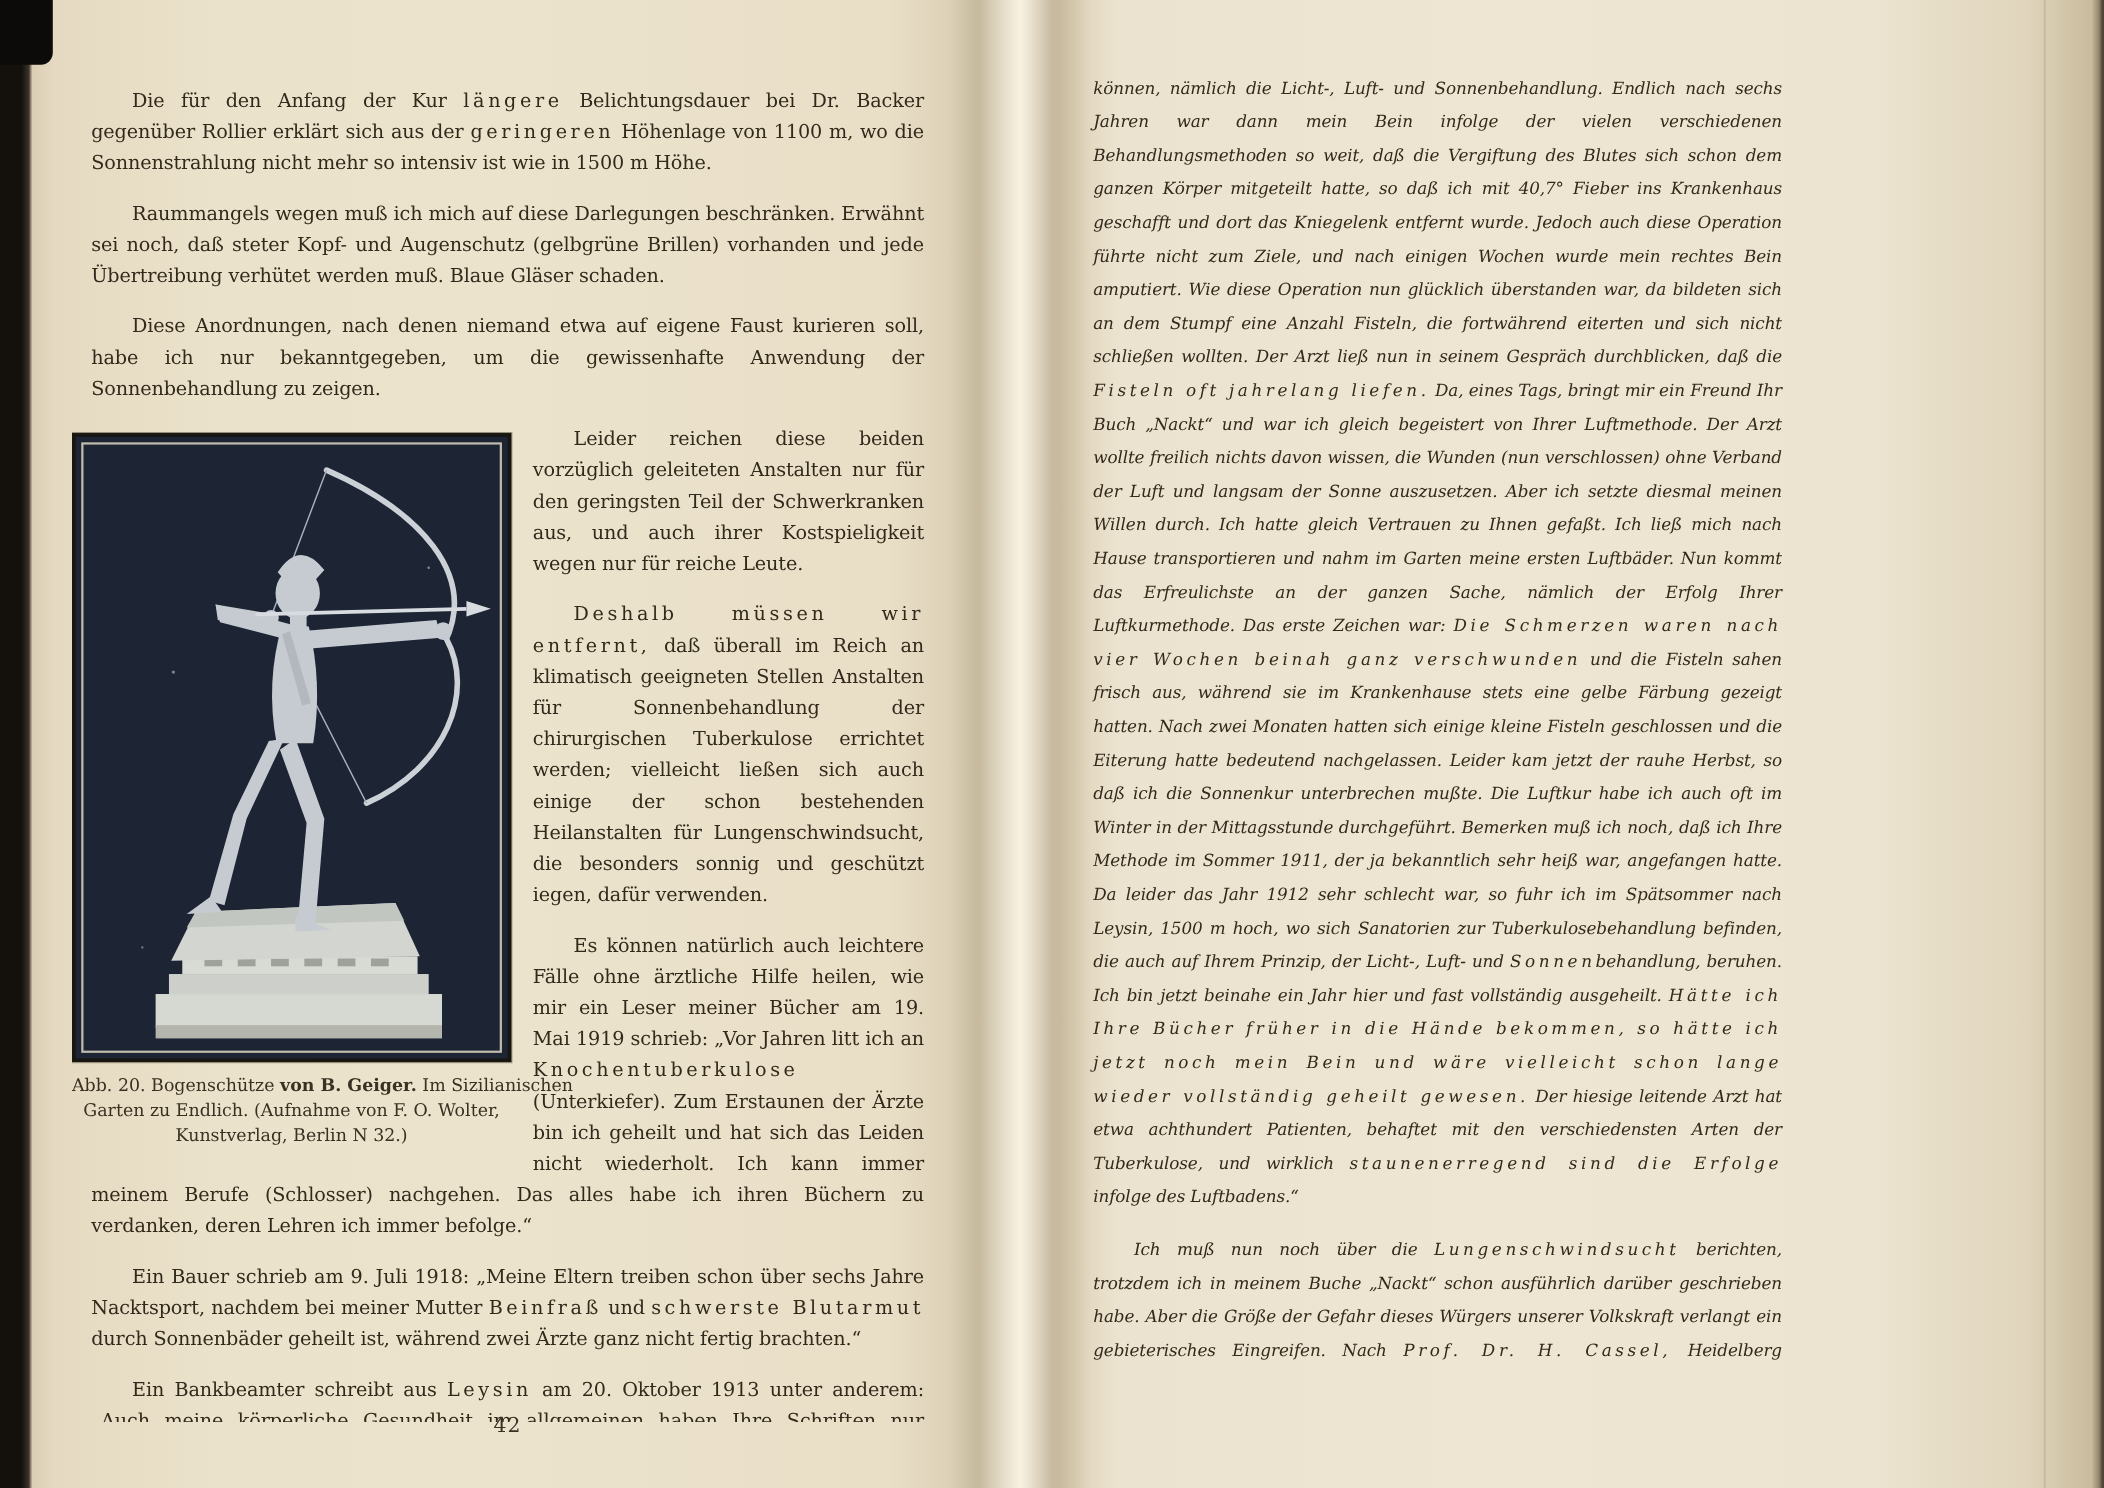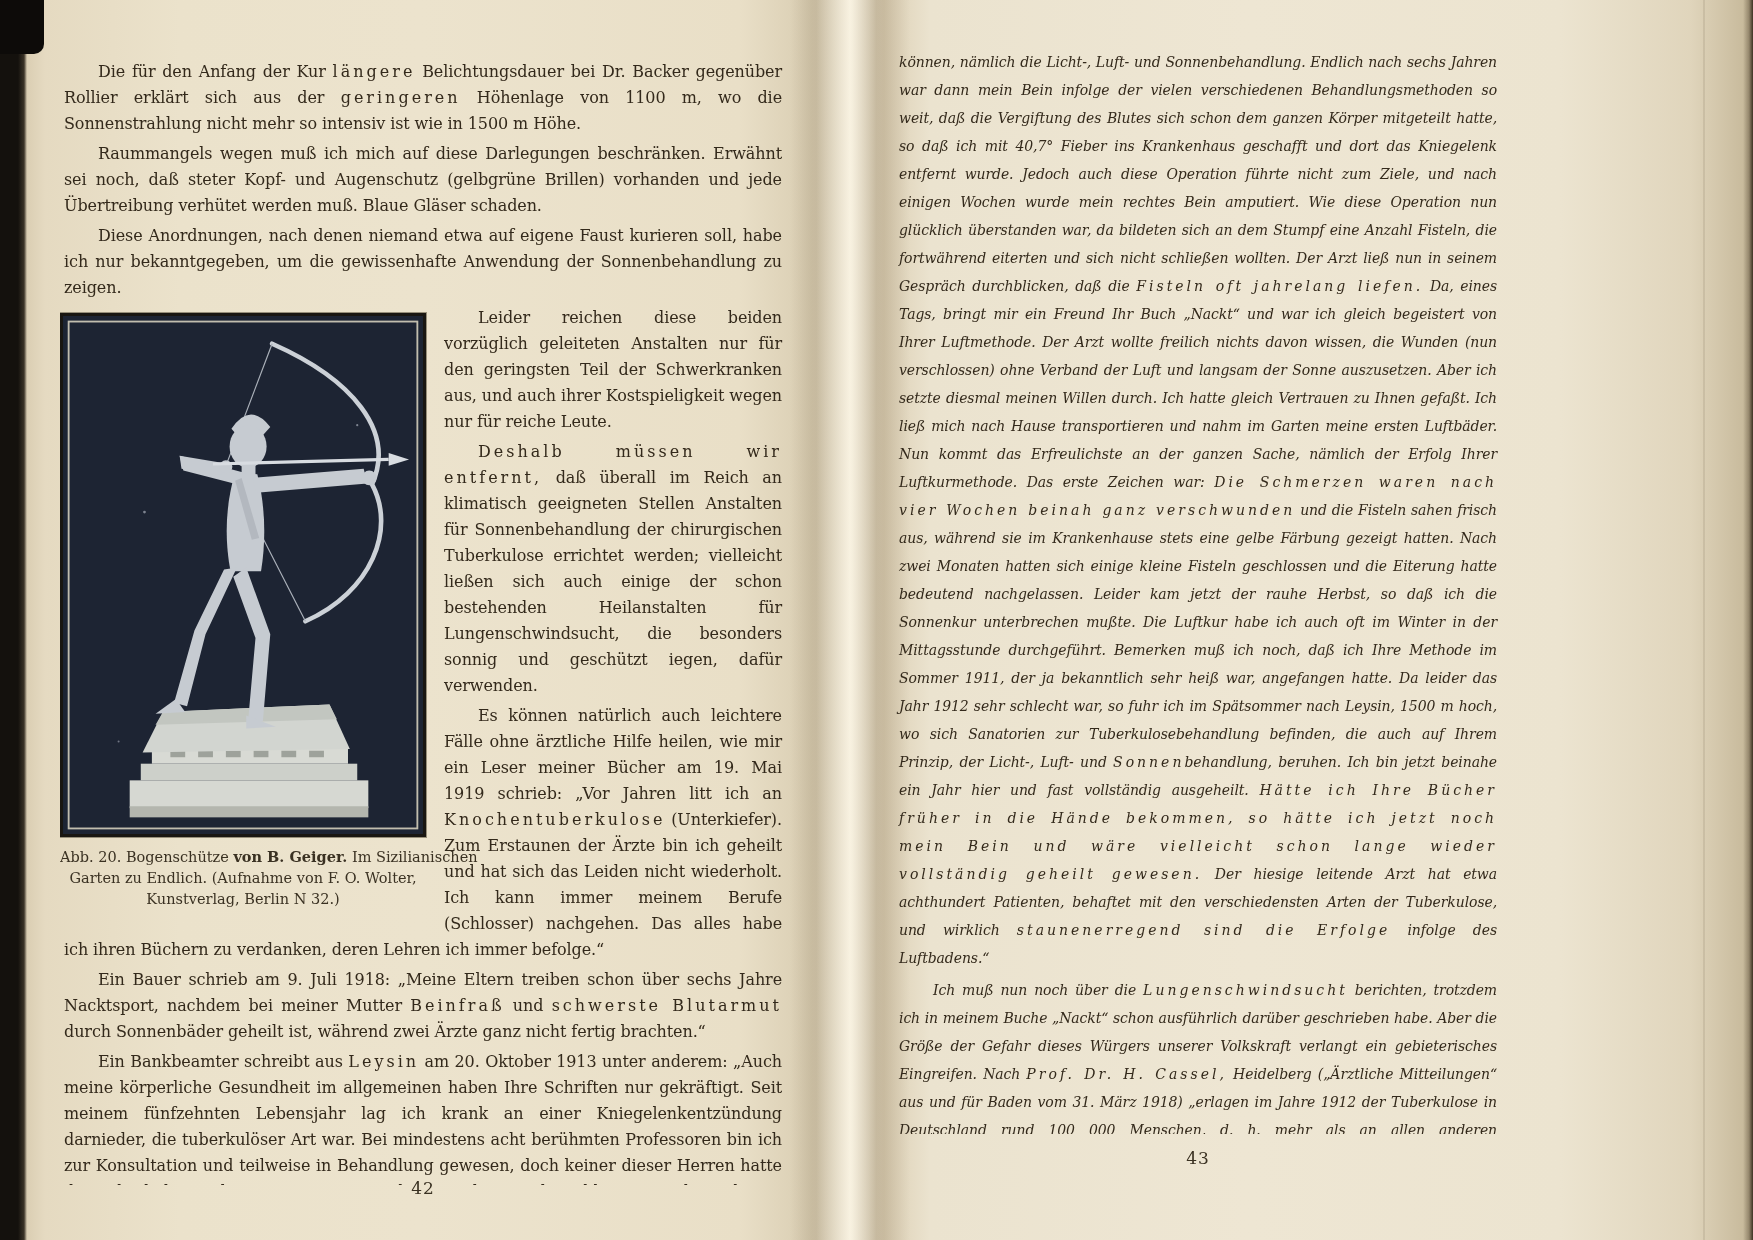--- a/index.html
+++ b/index.html
@@ -29,21 +29,21 @@
                    rgba(255,250,235,0.55) 50%, rgba(105,88,58,0.22) 72%,
                    rgba(105,88,58,0) 100%); }
 
   
   .page { position:absolute; overflow:hidden; }
   .page-left  { left:60px;  top:55px; width:726px; height:1130px; }
   .page-right { left:895px; top:44px; width:606px; height:1090px; }
 
   .page-left  .para { font-size:16px;  line-height:26px; letter-spacing:-0.1px; }
   .page-right .para { font-size:14px;  line-height:28px; letter-spacing:-0.1px;font-style:italic; }
-  .para { margin:4px; text-align:justify; text-indent:34px; }
+  .para { margin:16px; text-align:justify; text-indent:34px; }
   .para.noindent { text-indent:0; }
   .sp   { letter-spacing:3px; }
   .bold { font-weight:bold; }
 
   
   .plate-figure { float:left; width:366px; margin:8px 18px 4px 0; }
   .plate { border:3px solid #191611; box-shadow:0 0 0 1px #978f7a; background:#1d2433; line-height:0; }
   .plate svg { display:block; }
   figcaption { margin-top:9px; text-align:center; font-size:14.5px; line-height:21px; color:#3a3122; }
   figcaption .cap-line { white-space:nowrap; }
@@ -138,14 +138,13 @@
   </div>
 
   <div class="page page-right">
     <div>
         <p class="para noindent"><span>können, nämlich die Licht-, Luft- und Sonnenbehandlung. Endlich nach sechs Jahren war dann mein Bein infolge der vielen verschiedenen Behandlungsmethoden so weit, daß die Vergiftung des Blutes sich schon dem ganzen Körper mitgeteilt hatte, so daß ich mit 40,7° Fieber ins Krankenhaus geschafft und dort das Kniegelenk entfernt wurde. Jedoch auch diese Operation führte nicht zum Ziele, und nach einigen Wochen wurde mein rechtes Bein amputiert. Wie diese Operation nun glücklich überstanden war, da bildeten sich an dem Stumpf eine Anzahl Fisteln, die fortwährend eiterten und sich nicht schließen wollten. Der Arzt ließ nun in seinem Gespräch durchblicken, daß die </span><span class="sp">Fisteln oft jahrelang liefen.</span><span> Da, eines Tags, bringt mir ein Freund Ihr Buch „Nackt“ und war ich gleich begeistert von Ihrer Luftmethode. Der Arzt wollte freilich nichts davon wissen, die Wunden (nun verschlossen) ohne Verband der Luft und langsam der Sonne auszusetzen. Aber ich setzte diesmal meinen Willen durch. Ich hatte gleich Vertrauen zu Ihnen gefaßt. Ich ließ mich nach Hause transportieren und nahm im Garten meine ersten Luftbäder. Nun kommt das Erfreulichste an der ganzen Sache, nämlich der Erfolg Ihrer Luftkurmethode. Das erste Zeichen war: </span><span class="sp">Die Schmerzen waren nach vier Wochen beinah ganz verschwunden</span><span> und die Fisteln sahen frisch aus, während sie im Krankenhause stets eine gelbe Färbung gezeigt hatten. Nach zwei Monaten hatten sich einige kleine Fisteln geschlossen und die Eiterung hatte bedeutend nachgelassen. Leider kam jetzt der rauhe Herbst, so daß ich die Sonnenkur unterbrechen mußte. Die Luftkur habe ich auch oft im Winter in der Mittagsstunde durchgeführt. Bemerken muß ich noch, daß ich Ihre Methode im Sommer 1911, der ja bekanntlich sehr heiß war, angefangen hatte. Da leider das Jahr 1912 sehr schlecht war, so fuhr ich im Spätsommer nach Leysin, 1500 m hoch, wo sich Sanatorien zur Tuberkulosebehandlung befinden, die auch auf Ihrem Prinzip, der Licht-, Luft- und </span><span class="sp">Sonnen</span><span>behandlung, beruhen. Ich bin jetzt beinahe ein Jahr hier und fast vollständig ausgeheilt. </span><span class="sp">Hätte ich Ihre Bücher früher in die Hände bekommen, so hätte ich jetzt noch mein Bein und wäre vielleicht schon lange wieder vollständig geheilt gewesen.</span><span> Der hiesige leitende Arzt hat etwa achthundert Patienten, behaftet mit den verschiedensten Arten der Tuberkulose, und wirklich </span><span class="sp">staunenerregend sind die Erfolge</span><span> infolge des Luftbadens.“</span></p>
         <p class="para"><span>Ich muß nun noch über die </span><span class="sp">Lungenschwindsucht</span><span> berichten, trotzdem ich in meinem Buche „Nackt“ schon ausführlich darüber geschrieben habe. Aber die Größe der Gefahr dieses Würgers unserer Volkskraft verlangt ein gebieterisches Eingreifen. Nach </span><span class="sp">Prof. Dr. H. Cassel,</span><span> Heidelberg („Ärztliche Mitteilungen“ aus und für Baden vom 31. März 1918) „erlagen im Jahre 1912 der Tuberkulose in Deutschland rund 100 000 Menschen, d. h. mehr als an allen anderen Infektionskrankheiten zusammengenommen, ein Verlust, der um so schmerzlicher ist, als die Tuberkulose, ähnlich dem Kriege, die Menschen in der Blüte der Jahre, in der Zeit der Erwerbsfähigkeit hinrafft.“</span></p>
       </div>
   </div>
 
   <div class="pagenum" id="pn-left">42</div>
-  <div class="pagenum" id="pn-right">43</div>
 </div>
 
 </body></html>

